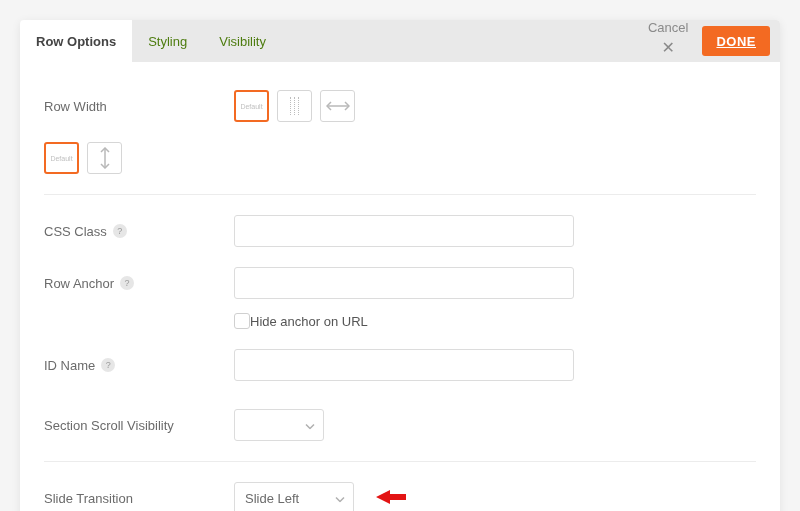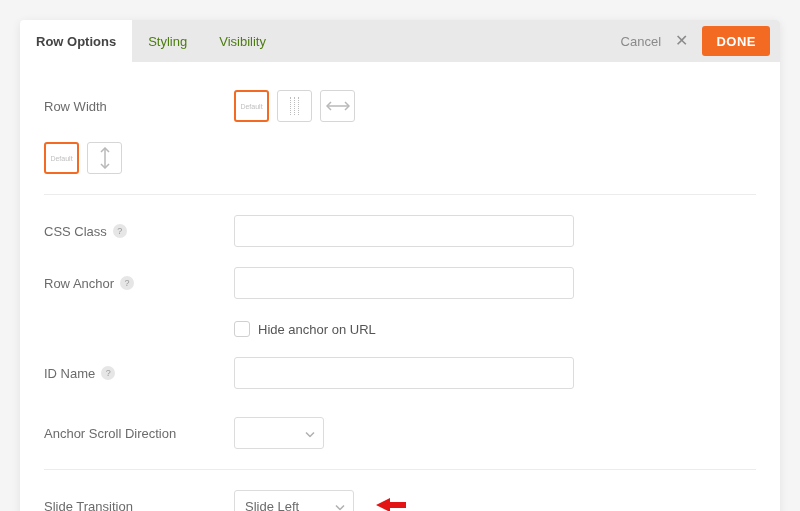--- a/index.html
+++ b/index.html
@@ -39,34 +39,36 @@
     color: #444;
     font-weight: 600;
   }
   .tabbar-spacer { flex: 1; }
   .cancel {
     display: flex;
     align-items: center;
     padding: 0 10px;
     color: #8a8a8a;
     cursor: pointer;
-    gap: 14px;
+    gap: 5px;
+    flex-direction: column;
   }
   .cancel .x { font-size: 16px; line-height: 1; }
   .done {
     background: #f36a22;
     color: #fff;
     font-weight: 700;
     letter-spacing: .5px;
     display: flex;
     align-items: center;
     padding: 0 14px;
     margin: 6px 10px 6px 4px;
     border-radius: 3px;
     cursor: pointer;
+    text-decoration: underline;
   }
   .body { padding: 18px 24px 26px; }
   .row {
     display: flex;
     align-items: center;
     padding: 10px 0;
     justify-content: flex-end;
   }
   .row .label {
     width: 190px;
@@ -121,23 +123,21 @@
     border: 1px solid #dcdcdc;
     border-radius: 3px;
     padding: 0 8px;
     font-size: 13px;
     color: #555;
     background: #fff;
   }
   .checkbox-row {
     display: flex;
     align-items: center;
-    gap: 8px;
     padding: 4px 0 10px 190px;
-    margin-top: 8px;
   }
   .chk {
     width: 16px; height: 16px;
     border: 1px solid #d0d0d0;
     border-radius: 3px;
     background: #fff;
     cursor: pointer;
   }
   
   .select {
@@ -251,21 +251,21 @@
       <div class="label">
         <span>ID Name</span>
         <span class="help">?</span>
       </div>
       <div class="ctl">
         <input class="textinput" value="" style="">
       </div>
     </div>
 
     <div class="row" style="padding-top:18px;">
-      <div class="label">Anchor Scroll Direction</div>
+      <div class="label">Section Scroll Visibility</div>
       <div class="ctl">
         <div class="select">
           <span></span>
           <span class="chev">
             <svg width="10" height="6" viewBox="0 0 10 6" fill="none" stroke="#b0b0b0" stroke-width="1.5">
                 <polyline points="1,1 5,5 9,1"></polyline>
               </svg>
           </span>
         </div>
       </div>

